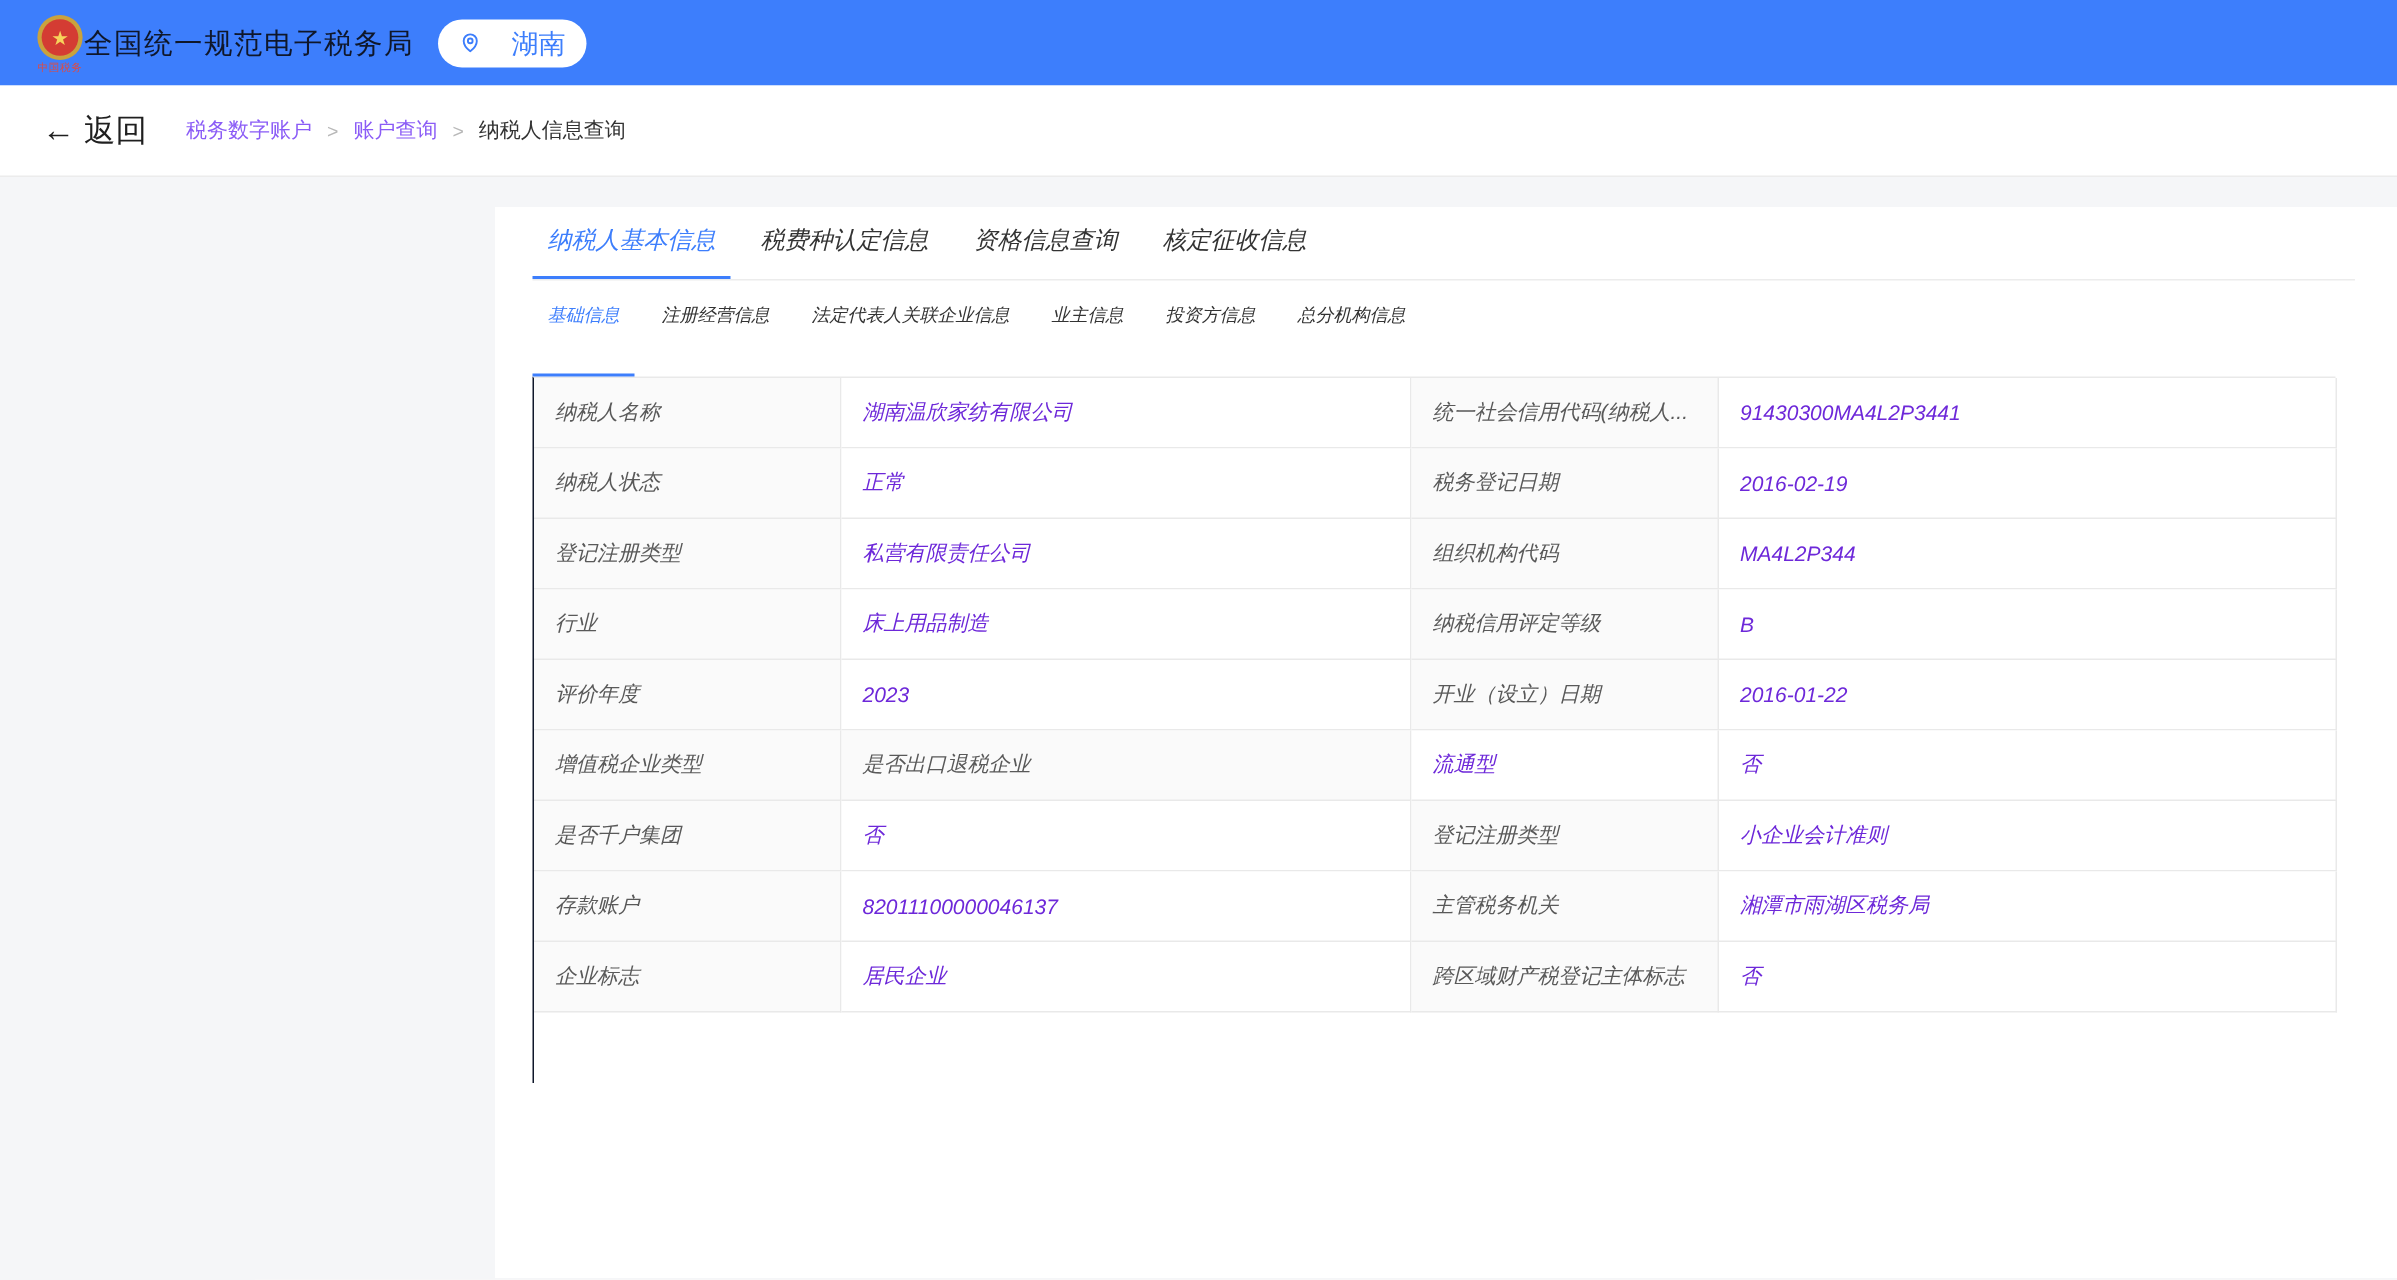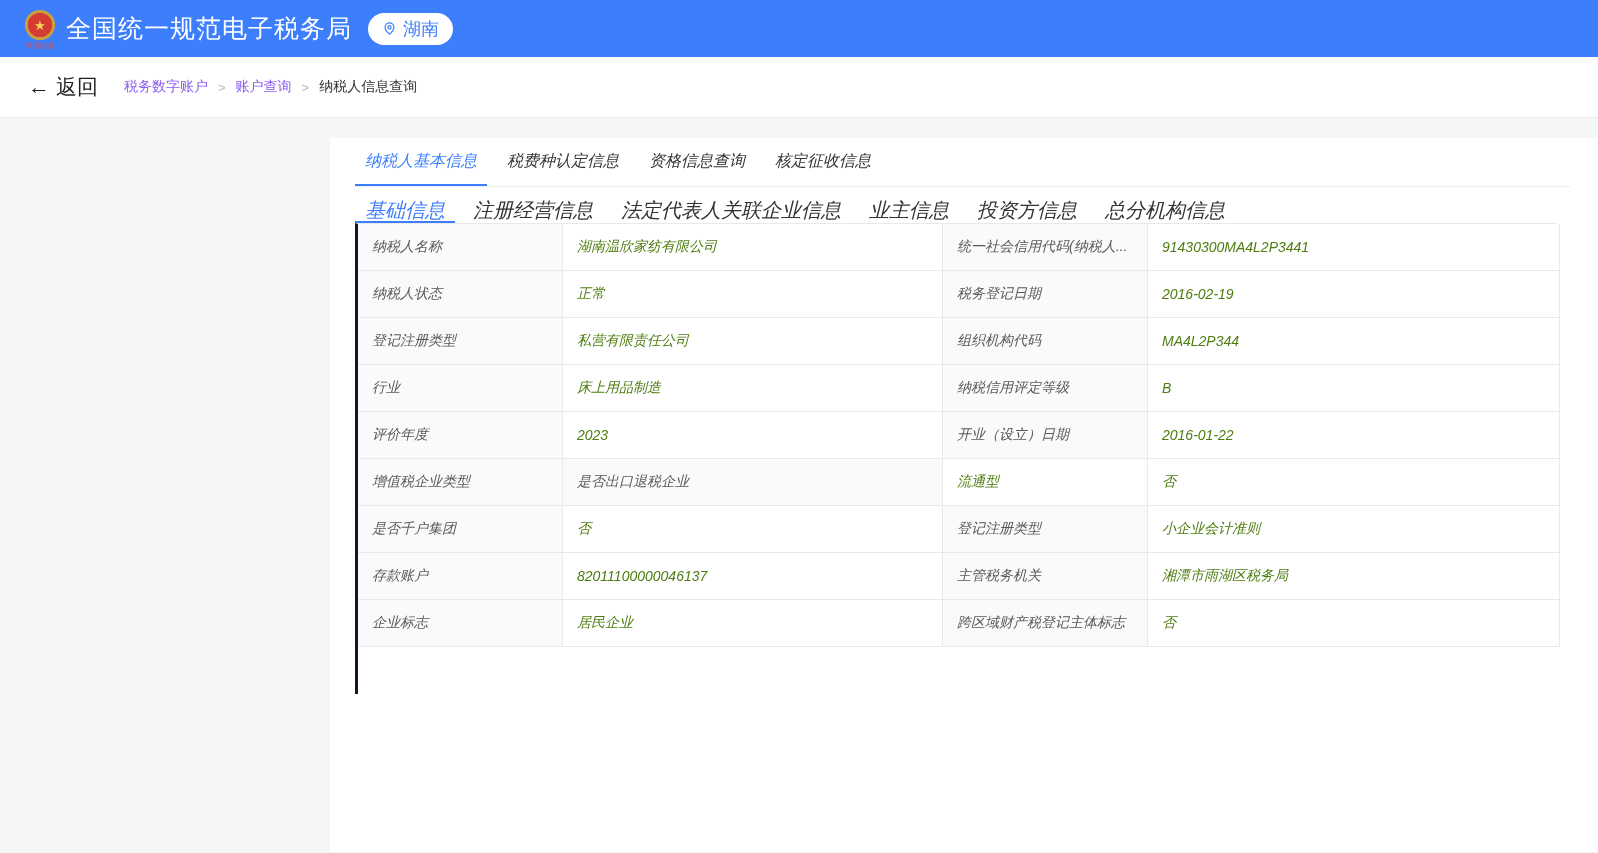--- a/index.html
+++ b/index.html
@@ -3,23 +3,23 @@
 <meta charset="utf-8">
 <style>
   * { margin:0; padding:0; box-sizing:border-box; }
   html,body { width:1598px; height:853px; overflow:hidden;
     font-family:"Liberation Sans","DejaVu Sans",sans-serif; background:#f5f6f8; }
 
   
   .header { height:57px; background:#3d7efc; display:flex; align-items:center; padding-left:24px; }
   .logo { display:flex; flex-direction:column; align-items:center; line-height:1; }
   .logo-caption { font-size:7px; color:#e04b40; margin-top:1px; letter-spacing:.5px; }
-  .app-title { color:#ffffff; font-size:25px; margin-left:10px; letter-spacing:1px; }
+  .app-title { color:#0f172a; font-size:19px; letter-spacing:1px; }
   .region-pill { margin-left:16px; height:32px; background:#ffffff; border-radius:16px;
-    display:flex; align-items:center; gap:6px; padding:0 14px; color:#3d7efc;
+    display:flex; align-items:center; gap:20px; padding:0 14px; color:#3d7efc;
     font-size:18px; cursor:pointer; }
 
   
   .breadcrumb-bar { height:61px; background:#ffffff; display:flex; align-items:center;
     padding-left:28px; border-bottom:1px solid #ececec; }
   .back { display:flex; align-items:center; gap:6px; font-size:21px; color:#1f1f1f; cursor:pointer; }
   .back-arrow { font-size:22px; line-height:1; }
   .breadcrumb { margin-left:26px; display:flex; align-items:center; gap:10px; font-size:14px; }
   .crumb { color:#333; }
   .crumb.link { color:#8b5cf6; cursor:pointer; }
@@ -29,32 +29,32 @@
   .main { height:734px; background:#f5f6f8; }
   .panel { margin-left:330px; margin-top:20px; height:714px; background:#ffffff;
     padding:0 28px 0 25px;font-style:italic; }
 
   .tabs-main { display:flex; border-bottom:1px solid #ececec; }
   .tab-main { font-size:16px; color:#333; padding:0 10px; margin-right:10px;
     height:48px; line-height:46px; cursor:pointer; white-space:nowrap; }
   .tab-main.active { color:#3d7efc; border-bottom:2px solid #3d7efc; }
 
   .tabs-sub { display:flex; }
-  .tab-sub { font-size:20px; color:#333; padding:0 10px; margin-right:8px;
-    height:36px; line-height:47px; cursor:pointer; white-space:nowrap; }
+  .tab-sub { font-size:12px; color:#333; padding:0 10px; margin-right:8px;
+    height:64px; line-height:47px; cursor:pointer; white-space:nowrap; }
   .tab-sub.active { color:#3d7efc; border-bottom:2px solid #3d7efc; }
 
   
   .info-table { display:grid; grid-template-columns:205px 380px 205px 412px;
-    grid-auto-rows:47px; width:1202px; border-top:1px solid #e9e9e9; border-left:3px solid #0f172a; }
+    grid-auto-rows:47px; width:1202px; border-top:1px solid #e9e9e9; border-left:1px solid #0f172a; }
   .cell { border-right:1px solid #e9e9e9; border-bottom:1px solid #e9e9e9;
     display:flex; align-items:center; padding:0 14px; font-size:14px;
     overflow:hidden; white-space:nowrap; }
   .cell.label { background:#fafafa; color:#595959; }
-  .cell.value { background:#ffffff; color:#4d7c0f; }
+  .cell.value { background:#ffffff; color:#6d28d9; }
   .cell.filler { border:none; background:transparent; grid-column:span 2; }
 </style>
 </head>
 <body>
 
 <div class="header">
   <div class="logo">
     <svg width="32" height="32" viewBox="0 0 34 34">
       <circle cx="17" cy="17" r="16" fill="#caa23d"></circle>
       <circle cx="17" cy="17" r="13" fill="#d43c33"></circle>

